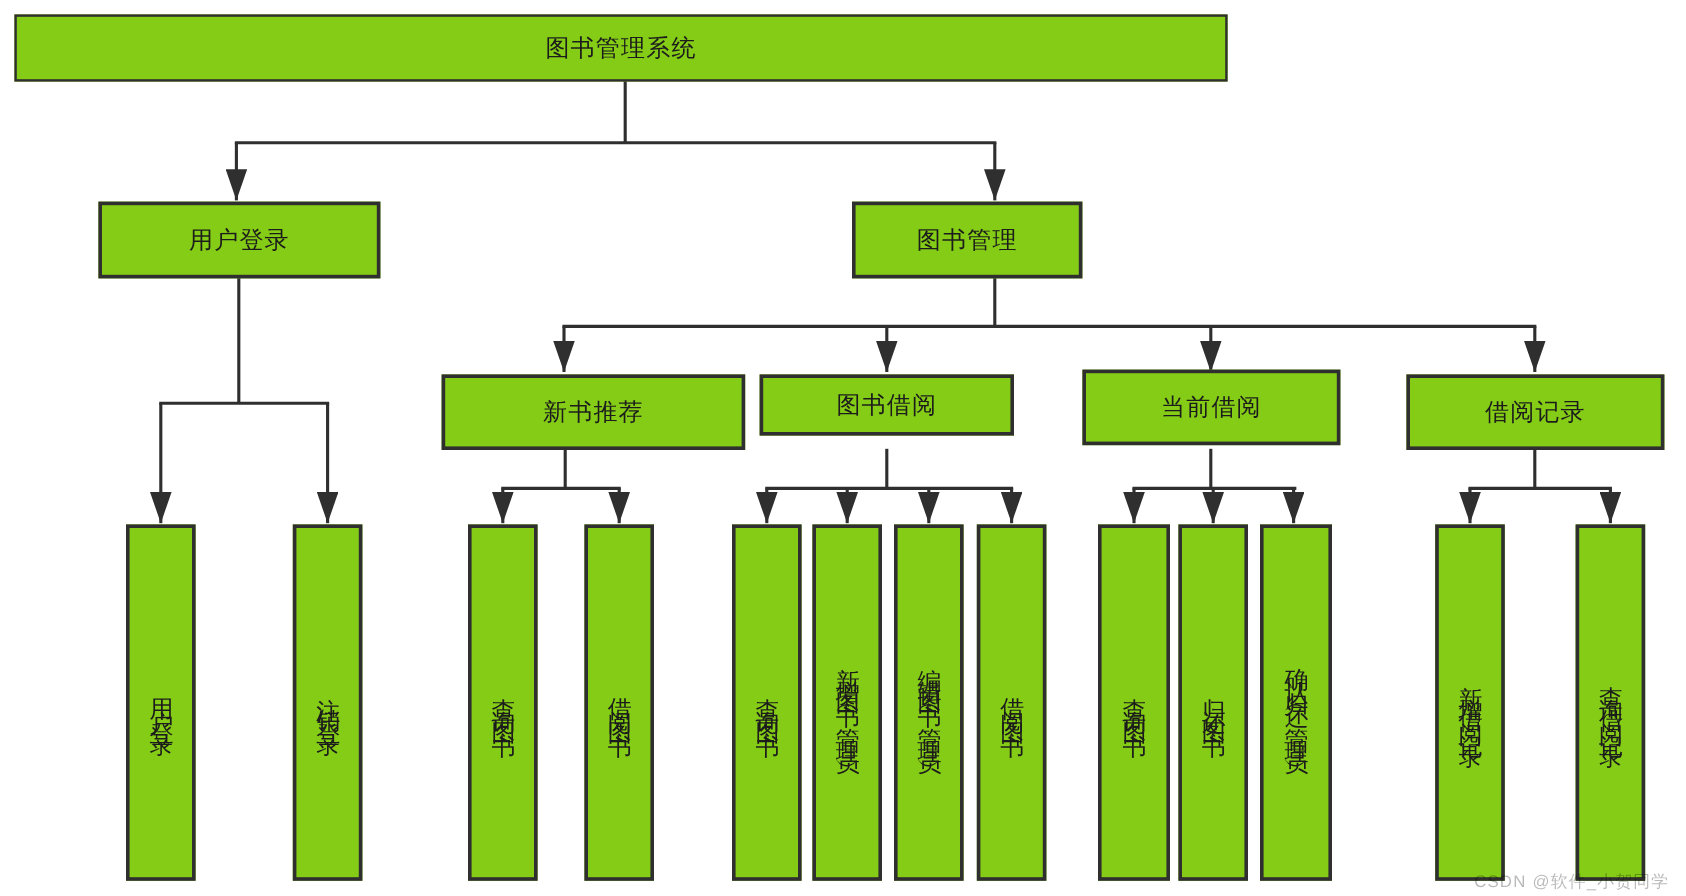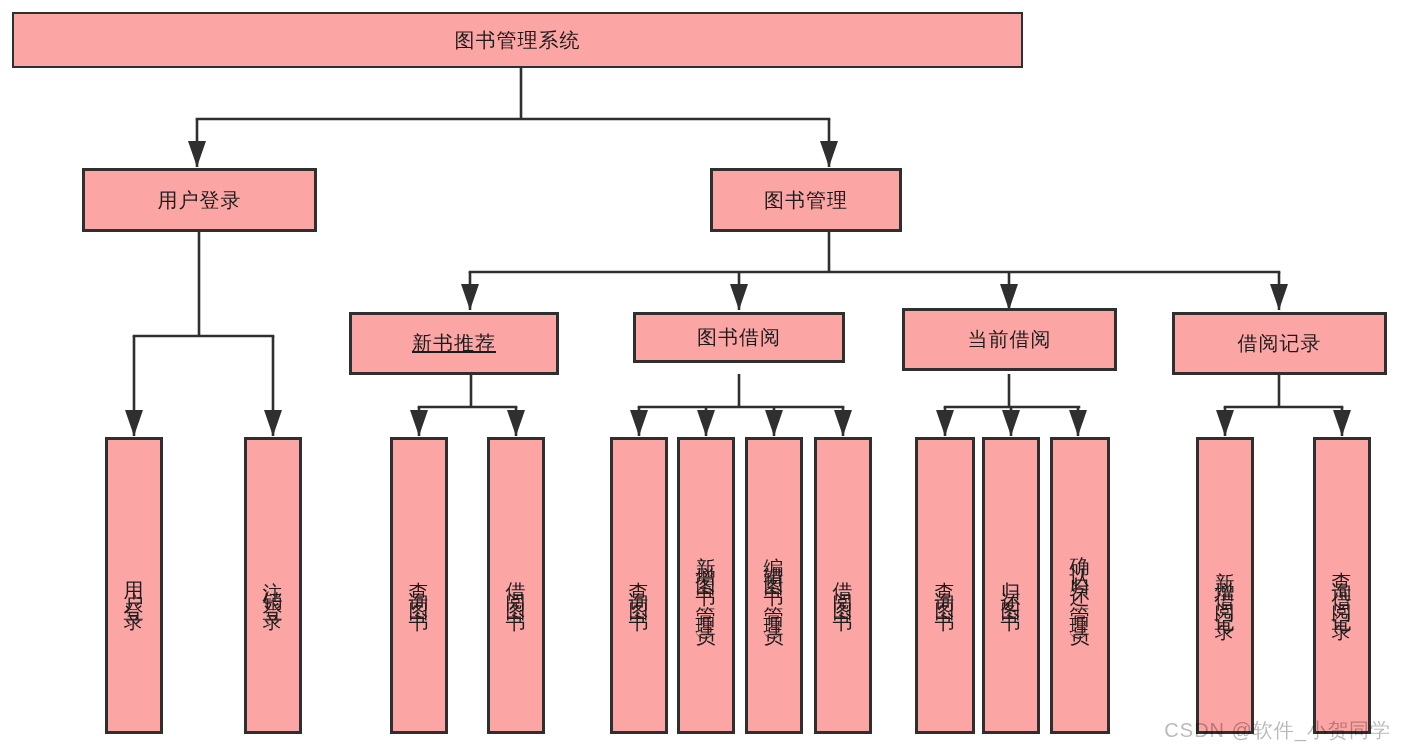--- a/index.html
+++ b/index.html
@@ -13,42 +13,42 @@
   }
   #wires {
     position: absolute;
     left: 0; top: 0;
     width: 1405px; height: 747px;
   }
   .box {
     position: absolute;
     box-sizing: border-box;
     border: 3px solid #2f2f2f;
-    background: #fca5a5;
+    background: #84cc16;
     display: flex;
     align-items: center;
     justify-content: center;
     font-size: 20px;
     color: #1c1c1c;
     letter-spacing: 1px;
     white-space: nowrap;
   }
   .root-box { border-width: 2px; }
   .leaf span {
     writing-mode: vertical-rl;
     text-orientation: mixed;
     letter-spacing: 10px;
     line-height: 1;
     white-space: nowrap;
   }
   #watermark {
     position: absolute;
     right: 14px;
     bottom: 3px;
-    font-size: 20px;
+    font-size: 14px;
     color: rgba(0, 0, 0, 0.28);
     letter-spacing: 1px;
     z-index: 10;
   }
 </style>
 </head>
 <body>
 
 <div id="canvas">
 
@@ -106,21 +106,21 @@
     <span>图书管理系统</span>
   </div>
 
   <div class="box" style="left:82px; top:168px; width:235px; height:64px;">
     <span>用户登录</span>
   </div>
   <div class="box" style="left:710px; top:168px; width:192px; height:64px;">
     <span>图书管理</span>
   </div>
 
-  <div class="box" style="left:349px; top:312px; width:210px; height:63px;text-decoration:underline;">
+  <div class="box" style="left:368px; top:312px; width:253px; height:63px;">
     <span>新书推荐</span>
   </div>
   <div class="box" style="left:633px; top:312px; width:212px; height:51px;">
     <span>图书借阅</span>
   </div>
   <div class="box" style="left:902px; top:308px; width:215px; height:63px;">
     <span>当前借阅</span>
   </div>
   <div class="box" style="left:1172px; top:312px; width:215px; height:63px;">
     <span>借阅记录</span>

